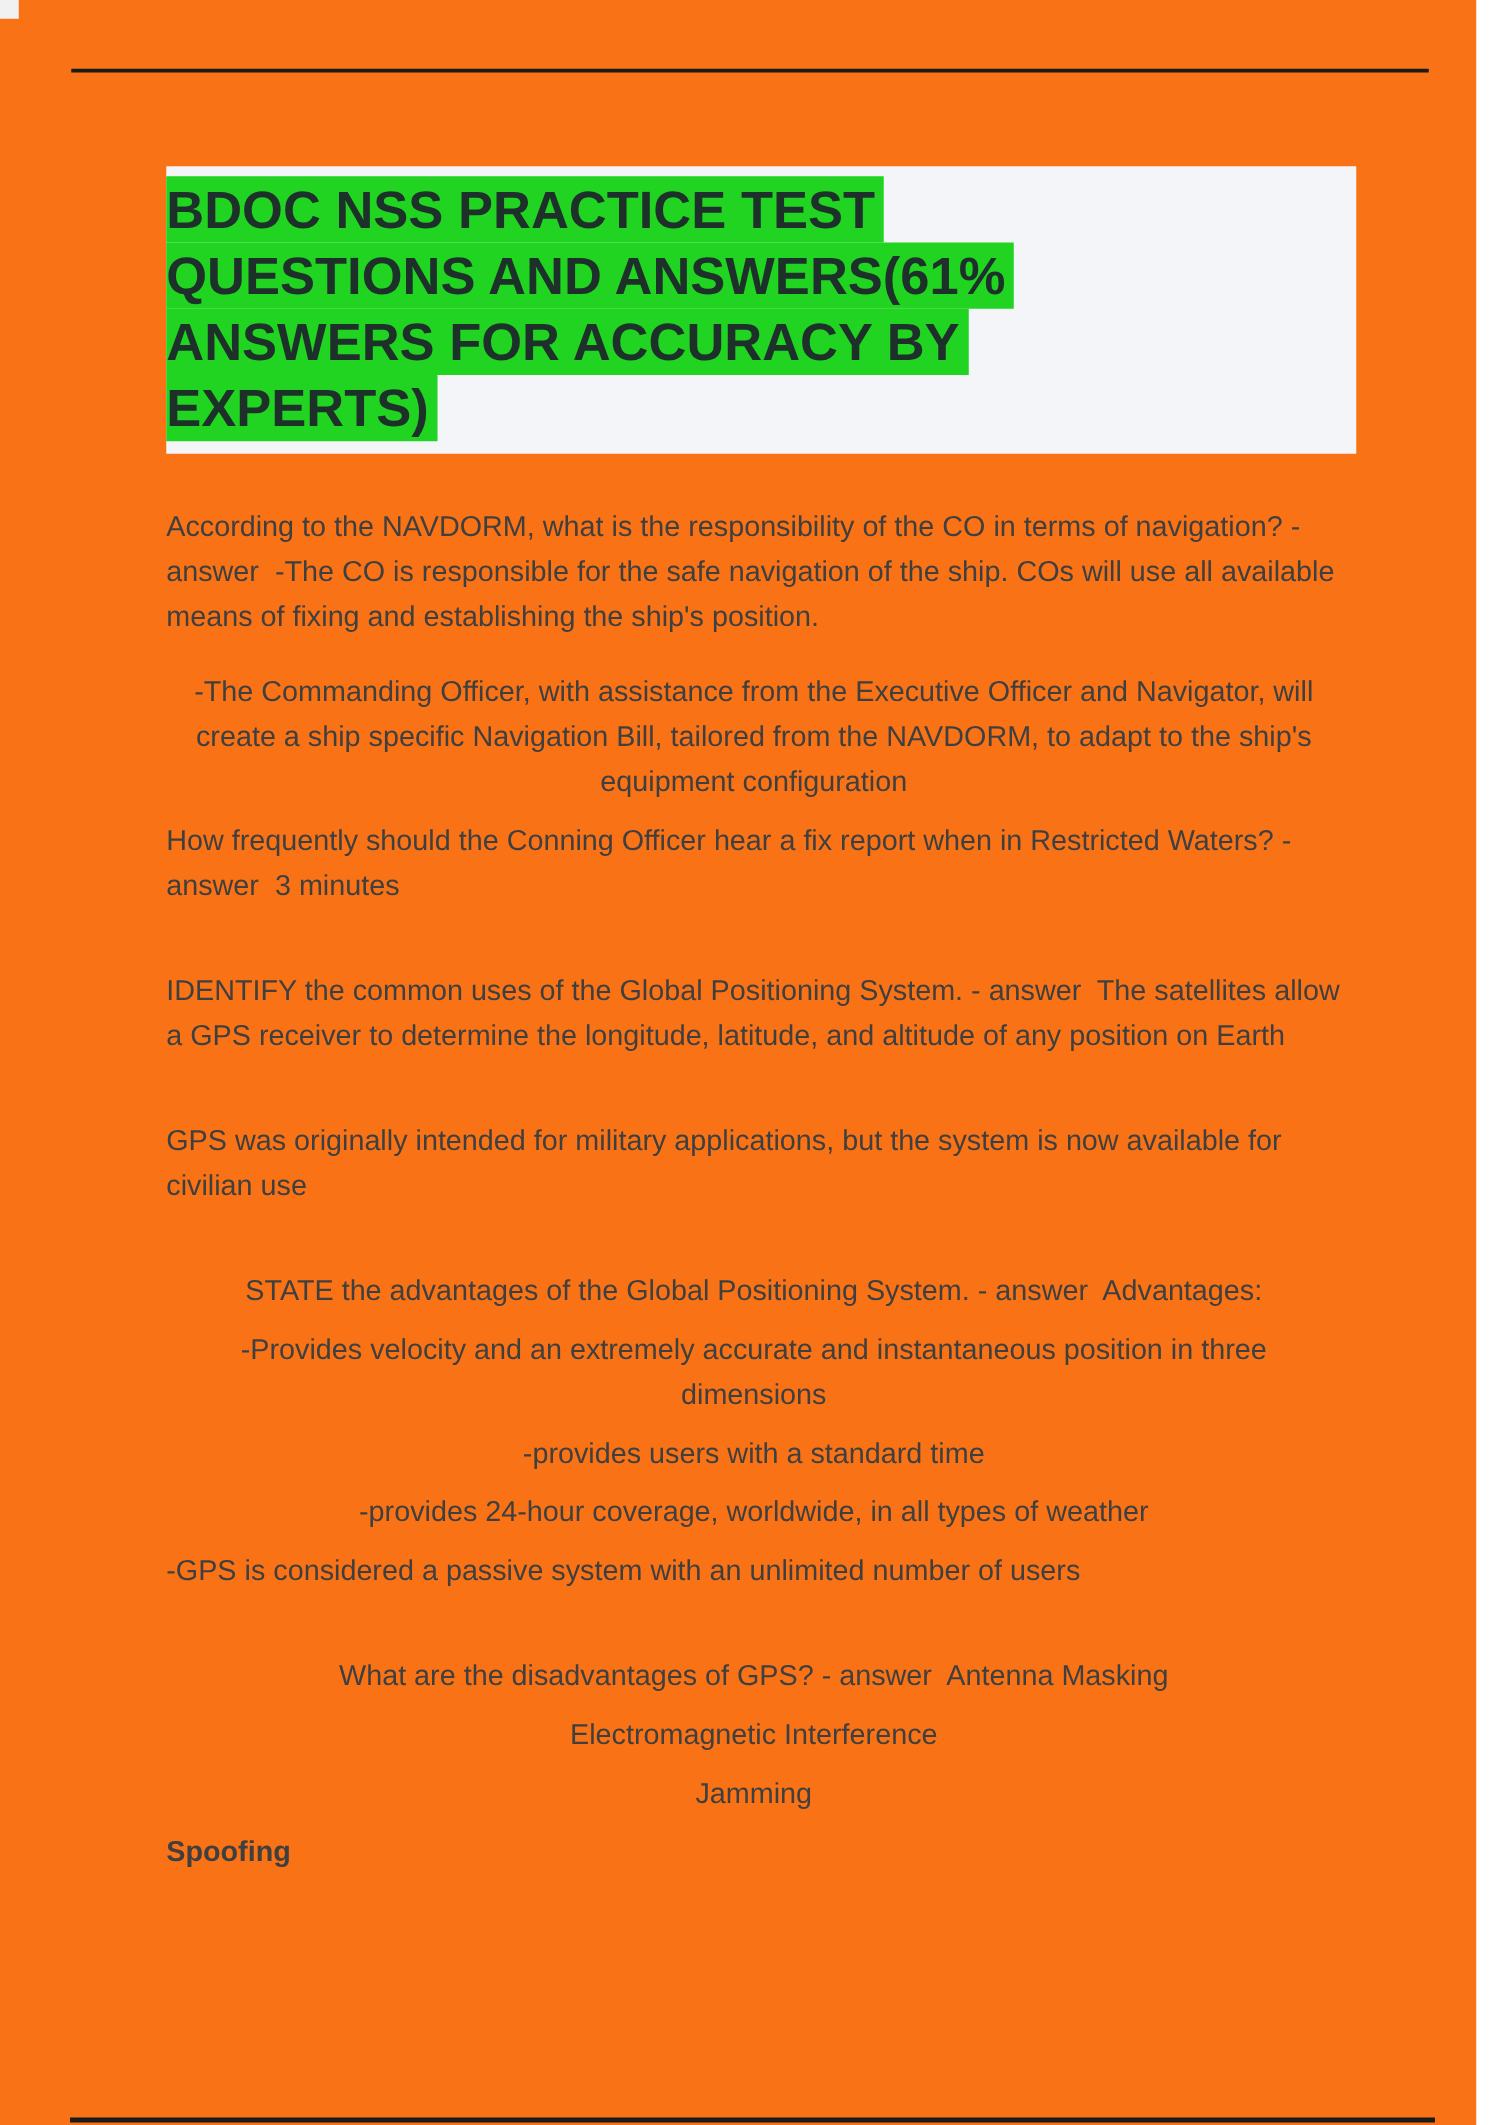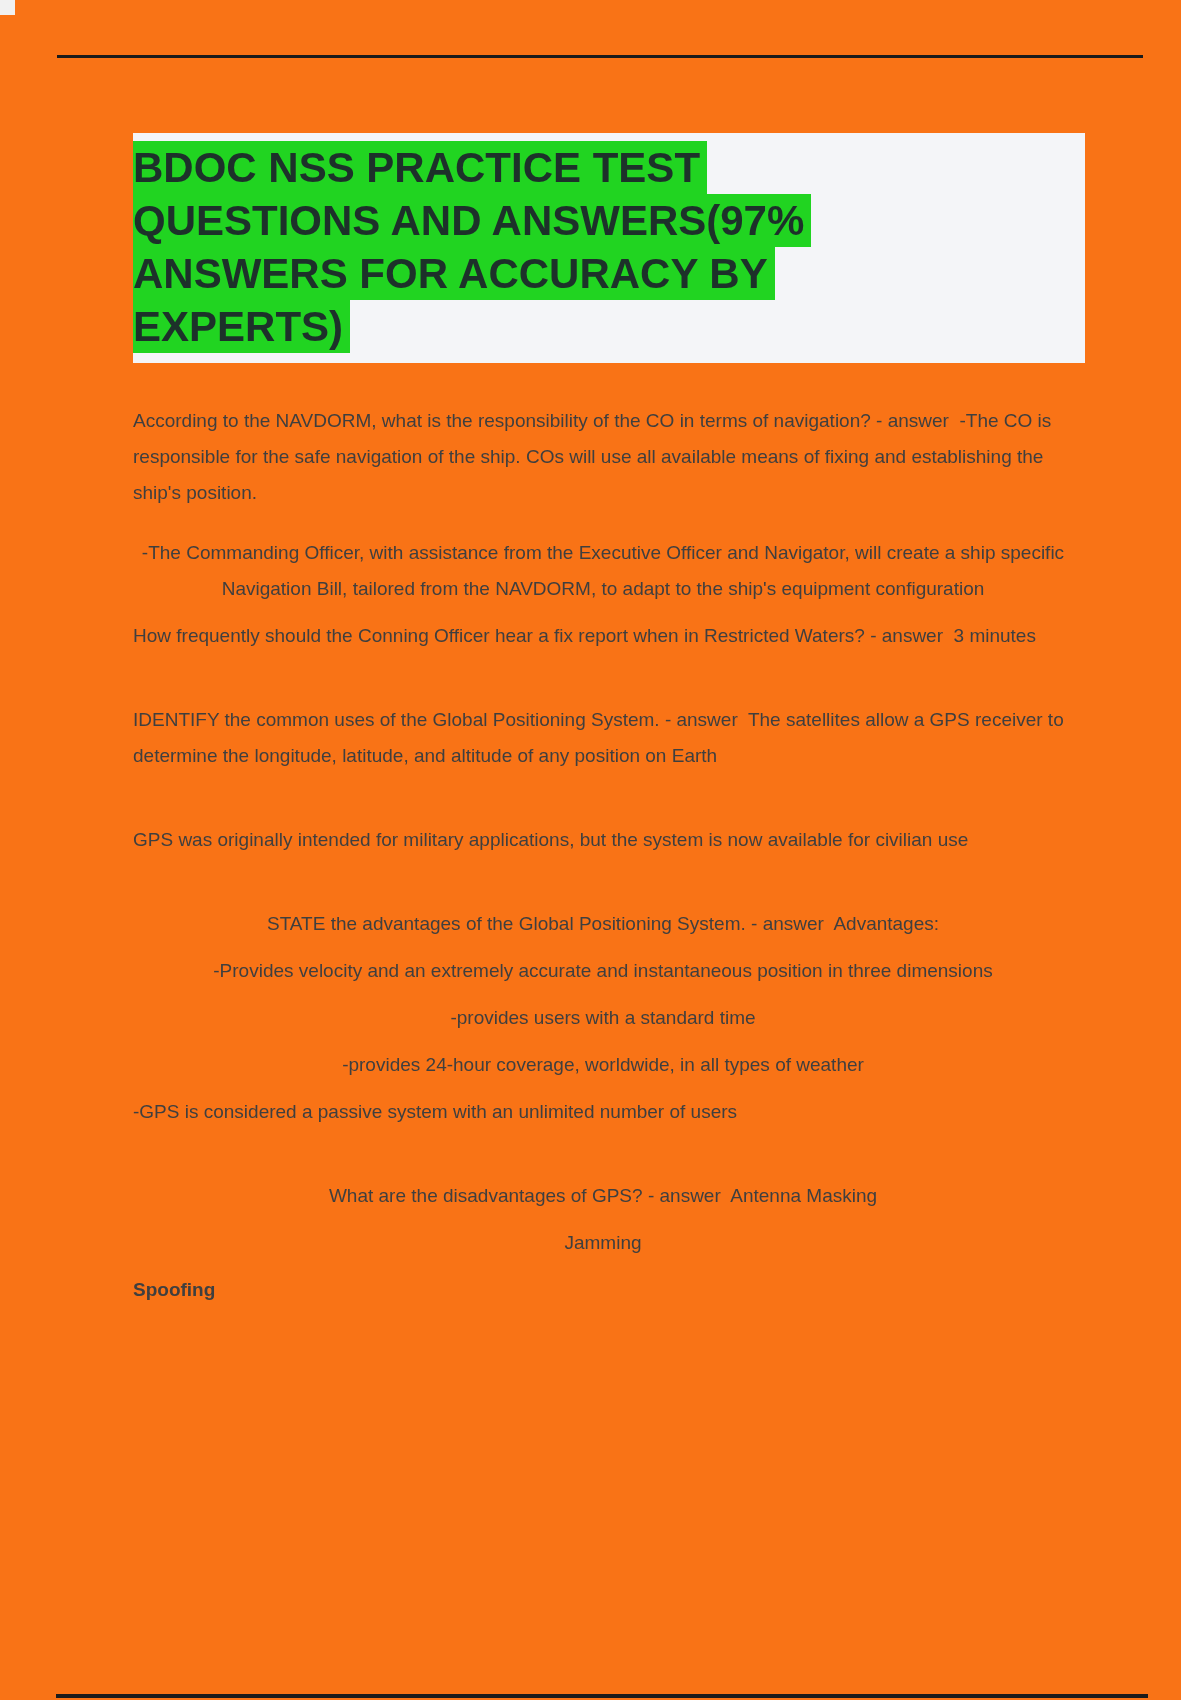--- a/index.html
+++ b/index.html
@@ -63,21 +63,21 @@
     font-size: 42px;
     font-weight: bold;
     line-height: 53px;
     padding-right: 7px;
     letter-spacing: 0px;
   }
   .body-text {
     width: 940px;
   }
   .p {
-    font-size: 19px;
+    font-size: 23px;
     line-height: 36px;
     color: #3f3f3f;
     margin: 0 0 24px 0;
     white-space: pre-wrap;
   }
   .p.tight {
     margin-bottom: 11px;
     text-align: center;
   }
   .p.section {
@@ -94,37 +94,38 @@
 <div class="page">
 
   <div class="corner-artifact"></div>
 
   <div class="rule top"></div>
 
   <div class="content">
 
     <div class="title-block">
       <div class="title-line"><span class="hl">BDOC NSS PRACTICE TEST</span></div>
-      <div class="title-line"><span class="hl">QUESTIONS AND ANSWERS(97%</span></div>
+      <div class="title-line"><span class="hl">QUESTIONS AND ANSWERS(61%</span></div>
       <div class="title-line"><span class="hl">ANSWERS FOR ACCURACY BY</span></div>
       <div class="title-line"><span class="hl">EXPERTS)</span></div>
     </div>
 
     <div class="body-text">
       <div class="p">According to the NAVDORM, what is the responsibility of the CO in terms of navigation? - answer  -The CO is responsible for the safe navigation of the ship. COs will use all available means of fixing and establishing the ship's position.</div>
       <div class="p tight">-The Commanding Officer, with assistance from the Executive Officer and Navigator, will create a ship specific Navigation Bill, tailored from the NAVDORM, to adapt to the ship's equipment configuration</div>
       <div class="p section">How frequently should the Conning Officer hear a fix report when in Restricted Waters? - answer  3 minutes</div>
       <div class="p section">IDENTIFY the common uses of the Global Positioning System. - answer  The satellites allow a GPS receiver to determine the longitude, latitude, and altitude of any position on Earth</div>
       <div class="p section">GPS was originally intended for military applications, but the system is now available for civilian use</div>
       <div class="p tight">STATE the advantages of the Global Positioning System. - answer  Advantages:</div>
       <div class="p tight">-Provides velocity and an extremely accurate and instantaneous position in three dimensions</div>
       <div class="p tight">-provides users with a standard time</div>
       <div class="p tight">-provides 24-hour coverage, worldwide, in all types of weather</div>
       <div class="p section">-GPS is considered a passive system with an unlimited number of users</div>
       <div class="p tight">What are the disadvantages of GPS? - answer  Antenna Masking</div>
+      <div class="p tight">Electromagnetic Interference</div>
       <div class="p tight">Jamming</div>
       <div class="p last">Spoofing</div>
     </div>
 
   </div>
 
   <div class="rule bottom"></div>
 
 </div>
 

